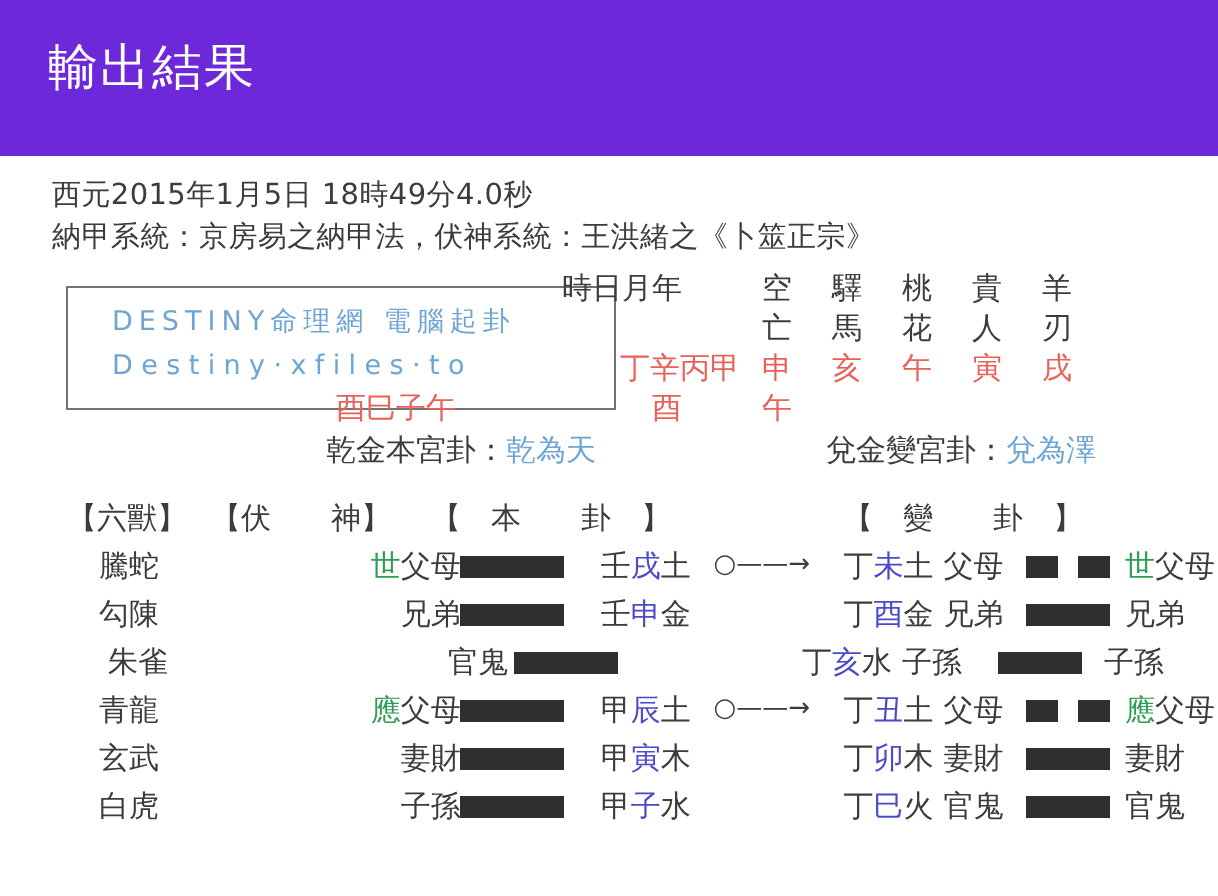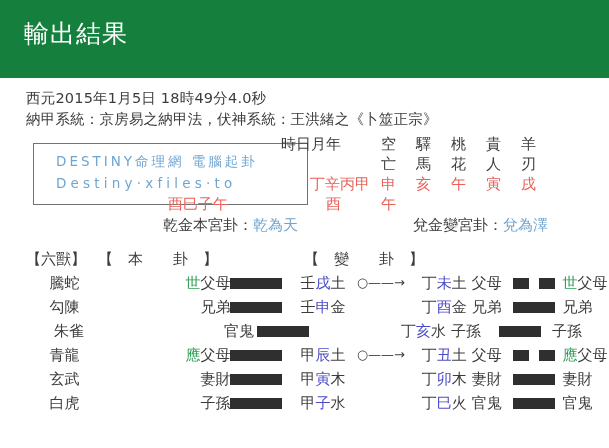--- a/index.html
+++ b/index.html
@@ -12,21 +12,21 @@
     height: 448px;
     overflow: hidden;
     font-family: "DejaVu Sans", "Liberation Sans", sans-serif;
     color: #3c3c3c;
     -webkit-font-smoothing: antialiased;
   }
 
   
   .header {
     height: 78px;
-    background: #15803d;
+    background: #6d28d9;
     box-sizing: border-box;
     padding: 18px 0 0 24px;
   }
   .header-title {
     color: #ffffff;
     font-size: 25px;
     line-height: 32px;
     letter-spacing: 1px;
     font-weight: normal;
     margin: 0;
@@ -158,20 +158,21 @@
     margin-top: 8px;
     padding-left: 26px;
     font-size: 15px;
   }
   .thead {
     display: flex;
     align-items: baseline;
     white-space: nowrap;
     line-height: 24px;
     color: #3c3c3c;
+    justify-content: center;
   }
   .th-beast  { width: 72px; letter-spacing: 0px; }
   .th-hidden { width: 110px; letter-spacing: 0px; }
   .th-main   { width: 206px; letter-spacing: 0px; }
   .th-chg    { width: 180px; text-align: left; letter-spacing: 0px; }
 
   .row {
     display: flex;
     align-items: center;
     white-space: nowrap;
@@ -280,20 +281,21 @@
 
     <div class="gua-right">
       <span>兌金變宮卦：</span><span class="gua-name">兌為澤</span>
     </div>
 
   </div>
 
   <div class="table-wrap">
     <div class="thead">
       <div class="th-beast">【六獸】</div>
+      <div class="th-hidden">【伏　　神】</div>
       <div class="th-main">【　本　　卦　】</div>
       <div class="th-chg">【　變　　卦　】</div>
     </div>
     <div id="rows">
         <div class="row">
           <div class="c-beast">騰蛇</div>
           <div class="c-hidden"></div>
           <div class="c-rel-l"><span class="mark-shi">世</span>父母</div>
           <div class="c-line-l">
             <span class="yao yang">

